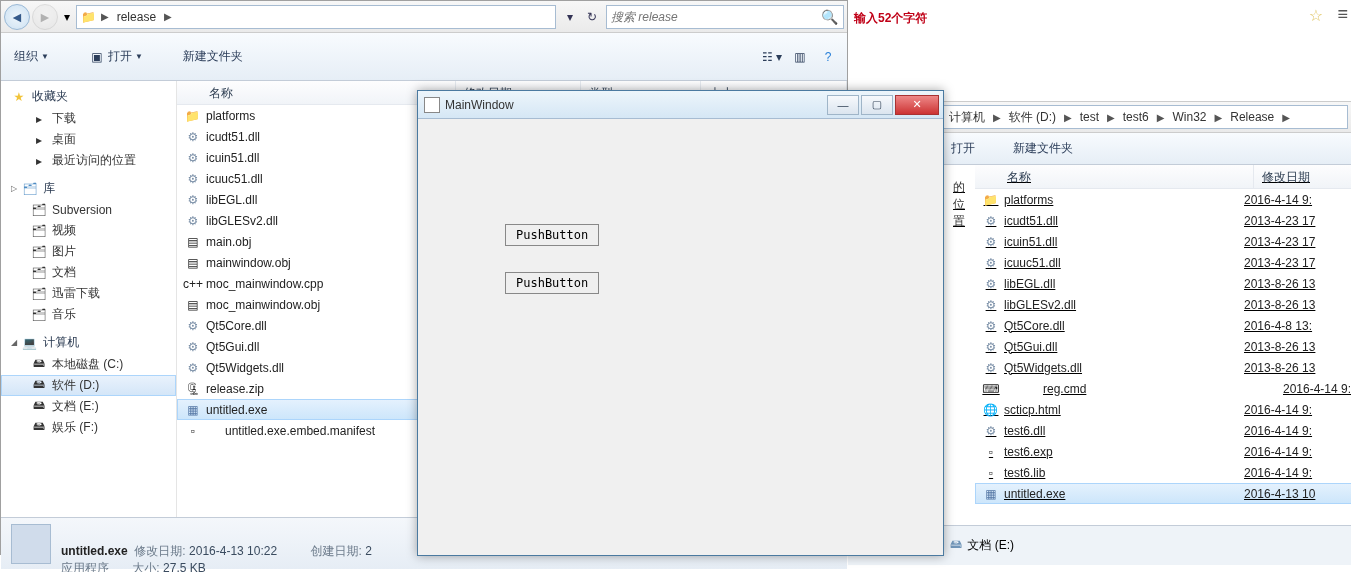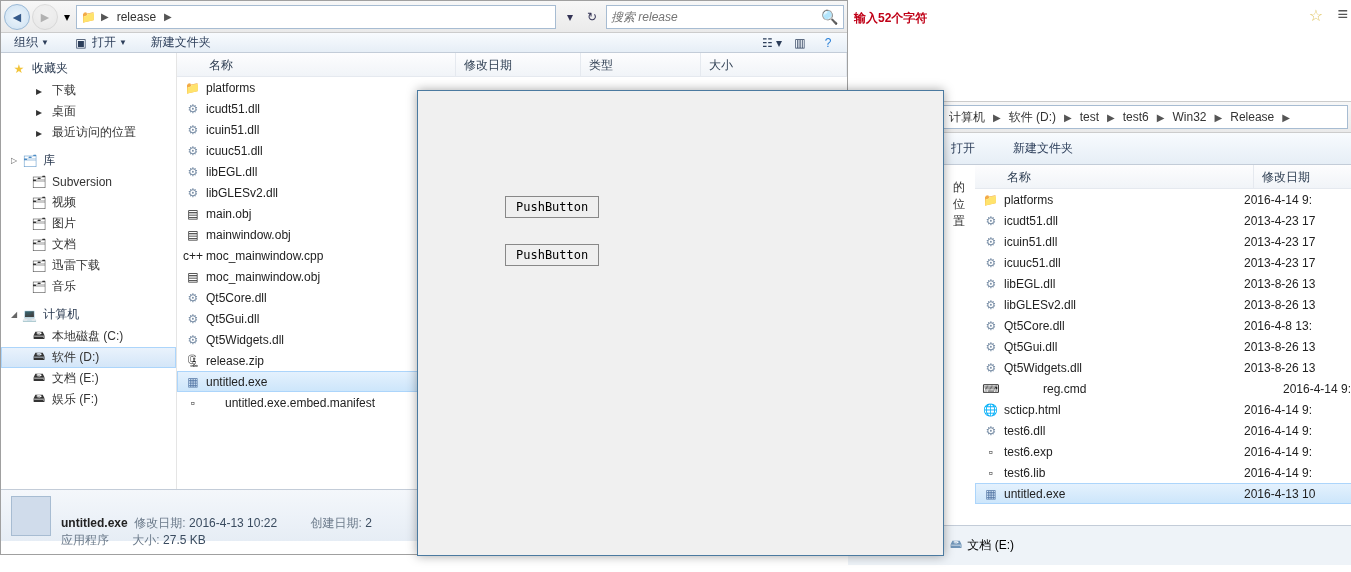--- a/index.html
+++ b/index.html
@@ -14,21 +14,21 @@
 .pathbox { flex: 1; height: 24px; background: #fff; border: 1px solid #a7bcd2; display: flex; align-items: center; padding: 0 4px; gap: 3px; }
 .pathicon { width: 16px; height: 16px; display: inline-flex; align-items: center; justify-content: center; }
 .crumb { padding: 2px 4px; color: #333; cursor: pointer; white-space: nowrap; }
 .crumb-sep { color: #555; font-size: 10px; padding: 0 1px; }
 .refresharea { display: flex; align-items: center; gap: 2px; padding: 0 2px; }
 .smallbtn { width: 20px; height: 20px; display: inline-flex; align-items: center; justify-content: center; color: #335; cursor: pointer; }
 .searchbox { width: 238px; height: 24px; background: #fff; border: 1px solid #a7bcd2; display: flex; align-items: center; padding: 0 4px; }
 .searchbox input { border: none; outline: none; flex: 1; font-style: italic; color: #888; background: transparent; }
 .searchicon { color: #3d6fb5; font-size: 14px; }
 
-.toolbar { height: 20px; background: linear-gradient(#f8fbfe,#e6eef6); border-bottom: 1px solid #c3ccd8; display: flex; align-items: center; padding: 0 8px; gap: 14px; }
+.toolbar { height: 48px; background: linear-gradient(#f8fbfe,#e6eef6); border-bottom: 1px solid #c3ccd8; display: flex; align-items: center; padding: 0 8px; gap: 30px; }
 .toolbtn { color: #2c3e5a; padding: 3px 5px; cursor: pointer; display: flex; align-items: center; gap: 3px; }
 .toolbtn .tri { font-size: 8px; }
 .toolbar-right { margin-left: auto; display: flex; gap: 6px; align-items: center; }
 .iconbtn { width: 22px; height: 22px; display: flex; align-items: center; justify-content: center; color: #2c3e5a; cursor: pointer; }
 
 .mainarea { display: flex; height: 436px; }
 .sidebar { width: 176px; background: #fff; overflow-y: auto; padding: 4px 0; border-right: 1px solid #e5e5e5; }
 .sb-group { margin-bottom: 6px; }
 .sb-head { display: flex; align-items: center; gap: 5px; padding: 3px 10px; color: #293950; }
 .sb-head .tri { font-size: 8px; color: #666; }
@@ -54,21 +54,21 @@
 .statusbar .sinfo { color: #3a4b5f; line-height: 1.4; margin-top: 33px; }
 .statusbar .sinfo b { color: #222; }
 .graylabel { color: #6b7a8a; }
 
 
 .explorer-right { position: absolute; left: 848px; top: 0; width: 503px; height: 560px; background: #fff; }
 .rightwarn { color: #c00017; font-weight: bold; padding: 10px 0 10px 6px; }
 .er-addr { height: 32px; margin-top: 64px; background: linear-gradient(#f7f7f7,#eaeaea); border-top: 1px solid #ccc; border-bottom: 1px solid #ccc; display: flex; align-items: center; padding: 3px 3px 3px 92px; }
 .er-addr .pathbox { flex: 1; }
 .er-toolbar { height: 32px; background: linear-gradient(#f8fbfe,#e6eef6); border-bottom: 1px solid #c3ccd8; display: flex; align-items: center; padding-left: 98px; gap: 28px; }
-.er-main { display: flex; height: 360px; }
+.er-main { display: flex; height: 360px; text-decoration: underline; }
 .er-sidebar { width: 130px; background: #fff; padding: 12px 0 0 100px; }
 .er-sidebar .sb-item { padding-left: 5px; }
 .er-list { flex: 1; background: #fff; }
 .er-list .columns .col1 { width: 255px; }
 .er-list .columns .col2 { flex: 1; }
 .er-status { height: 40px; border-top: 1px solid #c3ccd8; background: #eef3f8; padding-left: 100px; display: flex; align-items: center; }
 .bookmark { position: absolute; right: 28px; top: 6px; color:#e0c562; font-size:16px; }
 .menubars { position: absolute; right: 3px; top: 4px; color:#555; font-size:18px; }
 
 
@@ -413,17 +413,26 @@
         </div>
     </div>
   </div>
   <div class="er-status">
     <span class="sb-icon drive">🖴</span>&nbsp;
     <span>文档 (E:)</span>
   </div>
 </div>
 
 <div class="appwin">
+  <div class="titlebar">
+    <span class="ticon"></span>
+    <span class="titletext">MainWindow</span>
+    <div class="winbtns">
+      <span class="winbtn">—</span>
+      <span class="winbtn">▢</span>
+      <span class="winbtn close">✕</span>
+    </div>
+  </div>
   <div class="appbody">
     <button class="pushbtn" style="left:87px; top:105px;">PushButton</button>
     <button class="pushbtn" style="left:87px; top:153px;">PushButton</button>
   </div>
 </div>
 
 </body></html>

